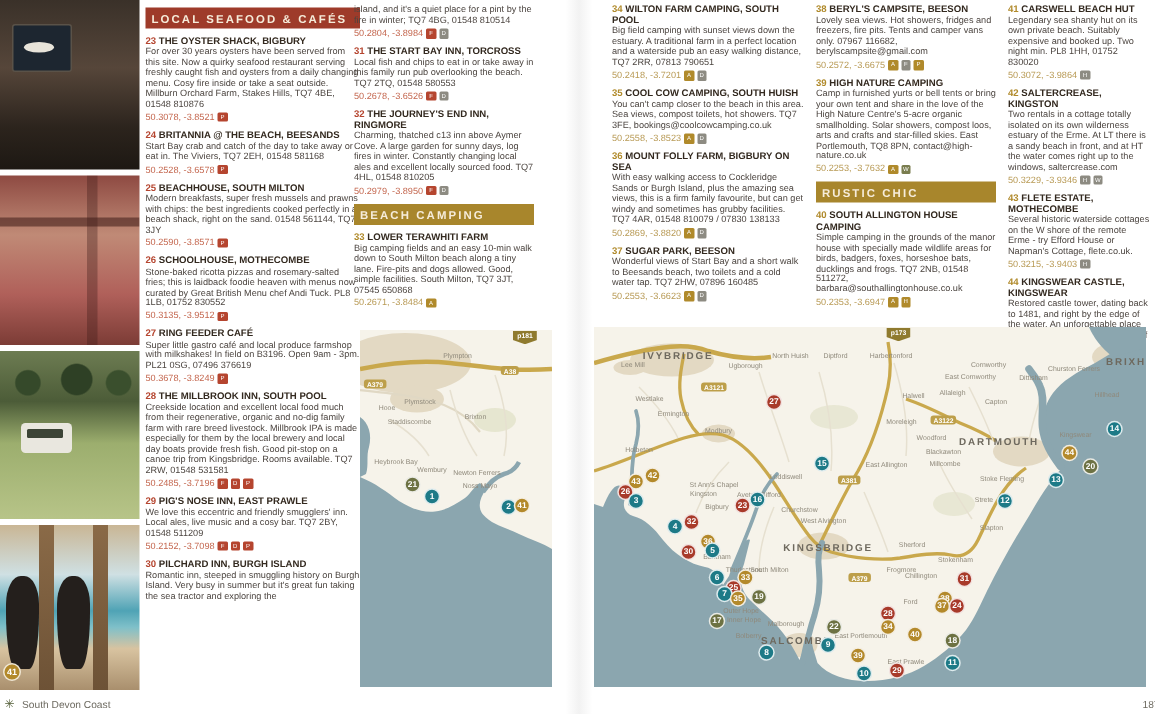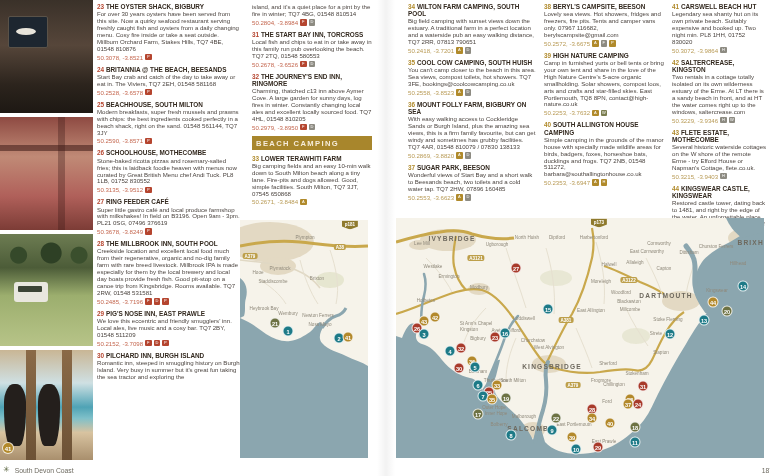--- a/index.html
+++ b/index.html
@@ -20,21 +20,21 @@
   .campervan-win{position:absolute;left:4px;top:4px;width:24px;height:6px;background:#3c4436;border-radius:1px;}
   .tree-band{position:absolute;left:0;top:8px;width:93px;height:22px;background:radial-gradient(circle at 20% 60%,#35492a 0 8px,transparent 9px),radial-gradient(circle at 55% 50%,#2e4025 0 10px,transparent 11px),radial-gradient(circle at 85% 60%,#3a4f2d 0 8px,transparent 9px);}
   .window-post{position:absolute;top:0;height:110px;width:10px;background:linear-gradient(180deg,#8a6a47,#6d5236);}
   .hammock{position:absolute;top:34px;width:22px;height:62px;background:#241f1c;border-radius:45% 45% 30% 30%/30% 30% 60% 60%;}
   .photo-badge{position:absolute;left:2px;bottom:6px;width:12px;height:12px;border-radius:50%;background:#b3892b;color:#fff;
                font-size:6px;font-weight:bold;text-align:center;line-height:12px;border:1px solid rgba(255,255,255,.8);box-sizing:border-box;}
 
   
   .col{position:absolute;top:3px;}
   .colA{left:97px;width:143px;}
-  .colB{left:252px;width:120px;}
+  .colB{left:236px;width:120px;}
   .colC{left:408px;width:128px;}
   .colD{left:544px;width:120px;}
   .colE{left:672px;width:95px;}
   .sec-header{color:#f6ecda;font-weight:bold;font-size:7.6px;letter-spacing:1.4px;padding:3px 4px 2px 4px;margin:2px 0 5px 0;}
   .sec-header.red{background:#9e3b2a;}
   .sec-header.gold{background:#a8862c;}
   .entry{margin-bottom:5px;}
   .entry-title{font-size:6.4px;font-weight:bold;color:#33291f;line-height:7.2px;}
   .entry-num{font-weight:bold;}
   .entry-num.red{color:#b5452f;}
@@ -93,20 +93,21 @@
 </div>
 <div class="photo photo4">
   <div class="window-post" style="left:26px"></div>
   <div class="window-post" style="left:62px"></div>
   <div class="hammock" style="left:4px"></div>
   <div class="hammock" style="left:38px"></div>
   <div class="photo-badge">41</div>
 </div>
 
 <div class="col colA">
+    <div class="sec-header red">LOCAL SEAFOOD &amp; CAFÉS</div>
     <div class="entry">
       <div class="entry-title"><span class="entry-num red">23 </span><span>THE OYSTER SHACK, BIGBURY</span></div>
       <div class="entry-body">For over 30 years oysters have been served from this site. Now a quirky seafood restaurant serving freshly caught fish and oysters from a daily changing menu. Cosy fire inside or take a seat outside. Millburn Orchard Farm, Stakes Hills, TQ7 4BE, 01548 810876</div>
       <div class="coordline">
         <span class="coords red">50.3078, -3.8521</span>
         <span class="badge red">P</span>
       </div>
     </div>
     <div class="entry">
       <div class="entry-title"><span class="entry-num red">24 </span><span>BRITANNIA @ THE BEACH, BEESANDS</span></div>
@@ -253,20 +254,21 @@
     </div>
     <div class="entry">
       <div class="entry-title"><span class="entry-num gold">39 </span><span>HIGH NATURE CAMPING</span></div>
       <div class="entry-body">Camp in furnished yurts or bell tents or bring your own tent and share in the love of the High Nature Centre's 5-acre organic smallholding. Solar showers, compost loos, arts and crafts and star-filled skies. East Portlemouth, TQ8 8PN, contact@high-nature.co.uk</div>
       <div class="coordline">
         <span class="coords gold">50.2253, -3.7632</span>
         <span class="badge gold">A</span>
         <span class="badge olive">W</span>
       </div>
     </div>
+    <div class="sec-header gold">RUSTIC CHIC</div>
     <div class="entry">
       <div class="entry-title"><span class="entry-num gold">40 </span><span>SOUTH ALLINGTON HOUSE CAMPING</span></div>
       <div class="entry-body">Simple camping in the grounds of the manor house with specially made wildlife areas for birds, badgers, foxes, horseshoe bats, ducklings and frogs. TQ7 2NB, 01548 511272, barbara@southallingtonhouse.co.uk</div>
       <div class="coordline">
         <span class="coords gold">50.2353, -3.6947</span>
         <span class="badge gold">A</span>
         <span class="badge gold">H</span>
       </div>
     </div>
   </div>

